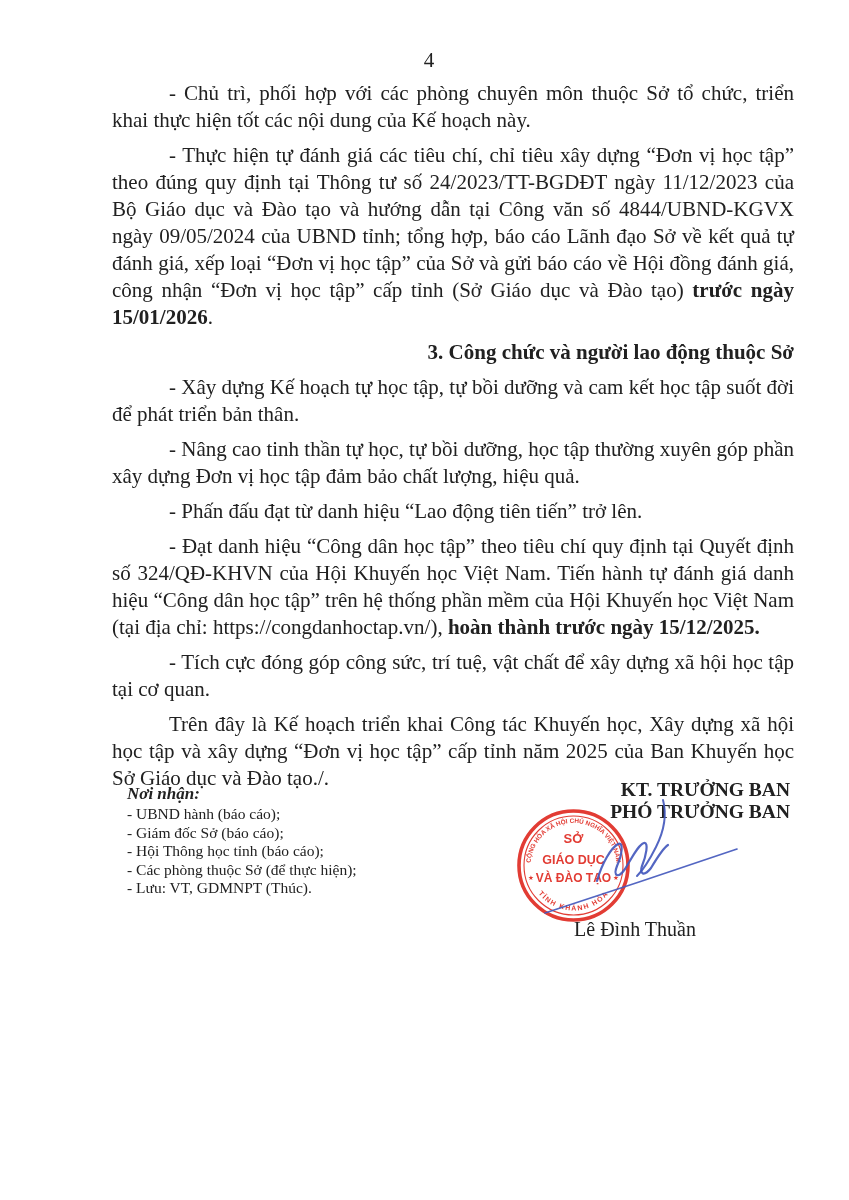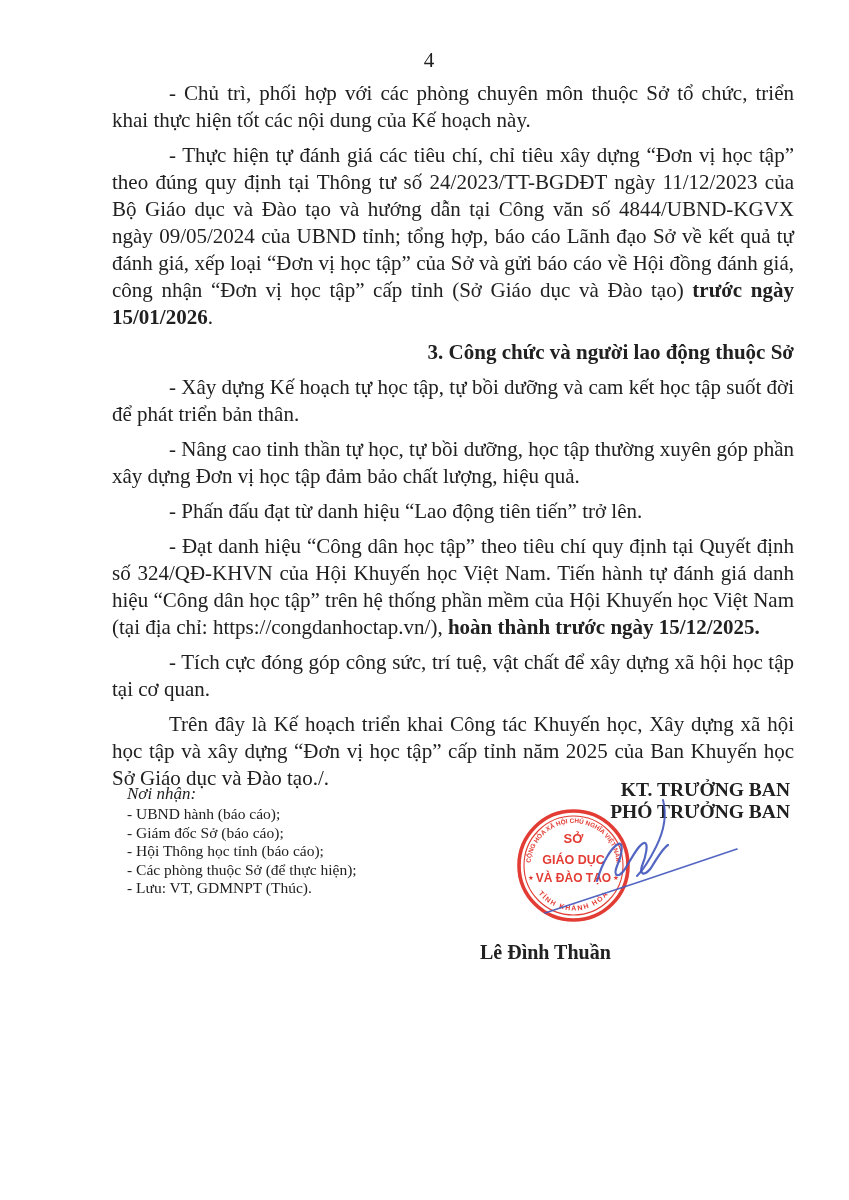--- a/index.html
+++ b/index.html
@@ -24,35 +24,35 @@
     font-size:21px;line-height:27px;
     text-align:justify;text-justify:inter-word;
     text-indent:57px;
   }
   .para.heading{font-weight:bold;text-align:right;}
   .b{font-weight:bold;}
   .recipients{
     position:absolute;left:127px;top:784px;width:330px;
   }
   .rec-label{
-    font-size:17px;font-weight:normal;font-style:italic;
+    font-size:17px;font-weight:bold;font-style:italic;
     line-height:19px;margin-bottom:2px;
   }
   .rec-item{font-size:15.5px;line-height:18.5px;}
   .sig-head{
     position:absolute;left:480px;top:779px;width:310px;
     text-align:right;font-weight:bold;font-size:19.5px;line-height:22px;
   }
   .sig-title{
     position:absolute;left:480px;top:916px;width:310px;
     text-align:center;font-weight:bold;font-size:20px;line-height:24px;
   }
   .sig-name{
-    position:absolute;left:480px;top:940px;width:310px;
-    text-align:left;font-weight:bold;font-size:20px;line-height:24px;
+    position:absolute;left:480px;top:917px;width:310px;
+    text-align:center;font-weight:normal;font-size:20px;line-height:24px;
   }
   .stamp{position:absolute;left:515px;top:807px;width:117px;height:117px;}
   .stamp svg{display:block;}
   .stamp-center{
     font-family:"Liberation Sans","DejaVu Sans",sans-serif;
     font-weight:bold;
   }
   .signature-svg{position:absolute;left:505px;top:783px;width:265px;height:145px;}
 </style>
 </head>

